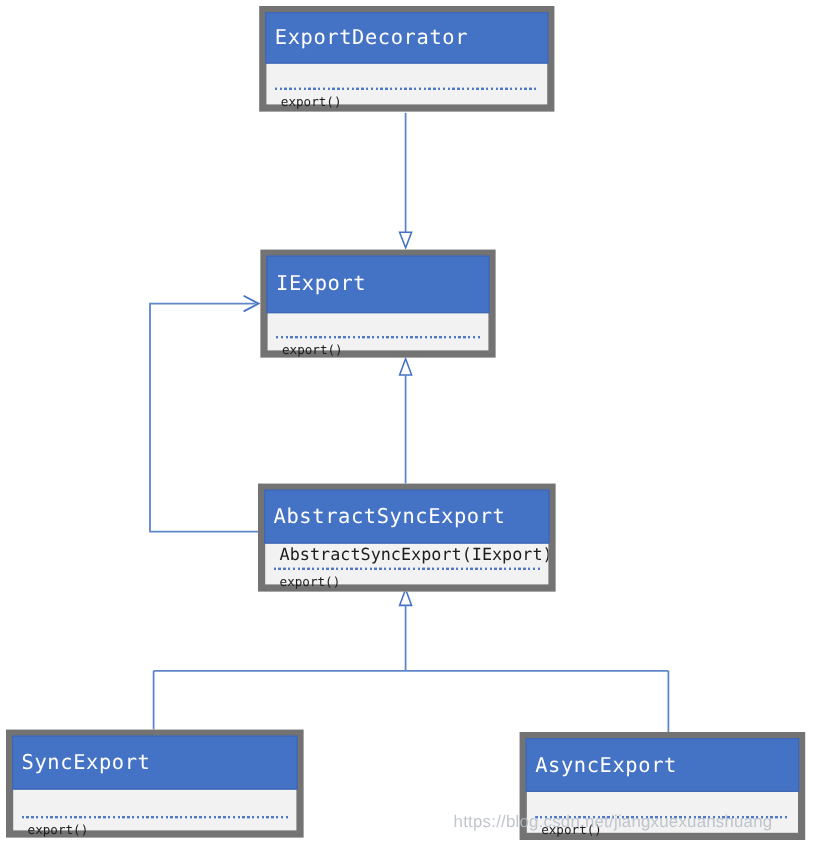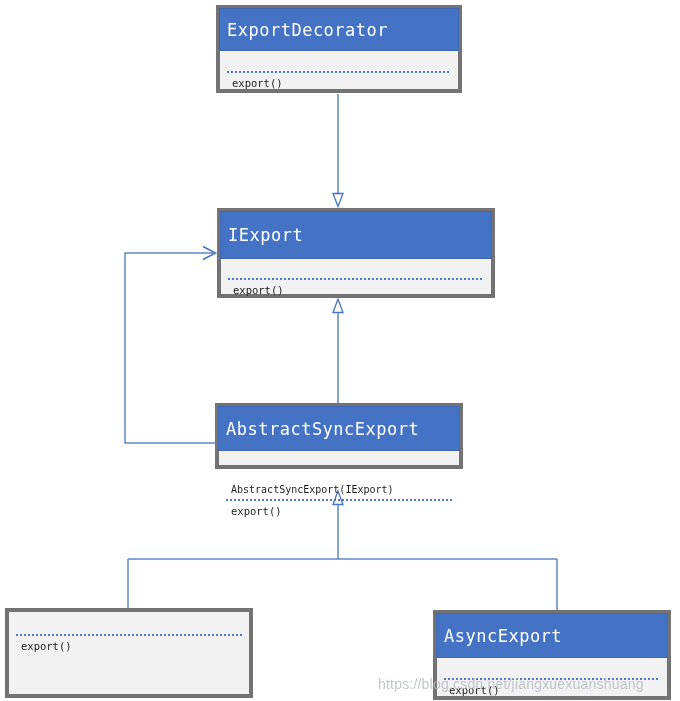--- a/index.html
+++ b/index.html
@@ -8,21 +8,21 @@
     width: 680px;
     height: 701px;
     background: #ffffff;
     overflow: hidden;
     font-family: "DejaVu Sans Mono", "Liberation Mono", monospace;
   }
   .uml-box {
     position: absolute;
     box-sizing: border-box;
     background: #f2f2f2;
-    border: 4px solid #737373;
+    border: 6px solid #737373;
   }
   .uml-head {
     box-sizing: border-box;
     margin: -1px -1px 0 -1px;
     background: #4472c4;
     border: 1px solid #3f67b3;
     color: #ffffff;
     font-size: 17px;
     letter-spacing: 0.5px;
     display: flex;
@@ -39,28 +39,27 @@
     background-image: repeating-linear-gradient(90deg, #4f79c6 0 2px, transparent 2px 4px);
   }
   .member-row {
     font-size: 10.5px;
     color: #1c1c1c;
     padding: 3px 0 0 12px;
     line-height: 15px;
     white-space: nowrap;
   }
   .ctor-row {
-    font-size: 10px;
+    font-size: 14px;
     color: #1c1c1c;
     padding-left: 12px;
     height: 20px;
     display: flex;
     align-items: center;
     white-space: nowrap;
-    margin-top: 28px;
   }
   #connector-layer {
     position: absolute;
     left: 0; top: 0;
     width: 680px; height: 701px;
     pointer-events: none;
   }
   .watermark {
     position: absolute;
     left: 378px;
@@ -106,39 +105,40 @@
 
   <div class="uml-box" style="left:216px; top:5px; width:246px; height:88px;">
     <div class="uml-head" style="height:43px;">ExportDecorator</div>
     <div class="uml-body">
       <div class="spacer" style="height:20px;"></div>
       <div class="divider"></div>
       <div class="member-row">export()</div>
     </div>
   </div>
 
-  <div class="uml-box" style="left:217px; top:208px; width:278px; height:90px;">
+  <div class="uml-box" style="left:217px; top:208px; width:196px; height:90px;">
     <div class="uml-head" style="height:48px;">IExport</div>
     <div class="uml-body">
       <div class="spacer" style="height:19px;"></div>
       <div class="divider"></div>
       <div class="member-row">export()</div>
     </div>
   </div>
 
-  <div class="uml-box" style="left:215px; top:403px; width:248px; height:66px;">
+  <div class="uml-box" style="left:215px; top:403px; width:248px; height:90px;">
     <div class="uml-head" style="height:45px;">AbstractSyncExport</div>
     <div class="uml-body">
       <div class="ctor-row">AbstractSyncExport(IExport)</div>
       <div class="divider"></div>
       <div class="member-row">export()</div>
     </div>
   </div>
 
   <div class="uml-box" style="left:5px; top:608px; width:248px; height:90px;">
+    <div class="uml-head" style="height:45px;">SyncExport</div>
     <div class="uml-body">
       <div class="spacer" style="height:22px;"></div>
       <div class="divider"></div>
       <div class="member-row">export()</div>
     </div>
   </div>
 
   <div class="uml-box" style="left:433px; top:610px; width:238px; height:90px;">
     <div class="uml-head" style="height:45px;">AsyncExport</div>
     <div class="uml-body">

